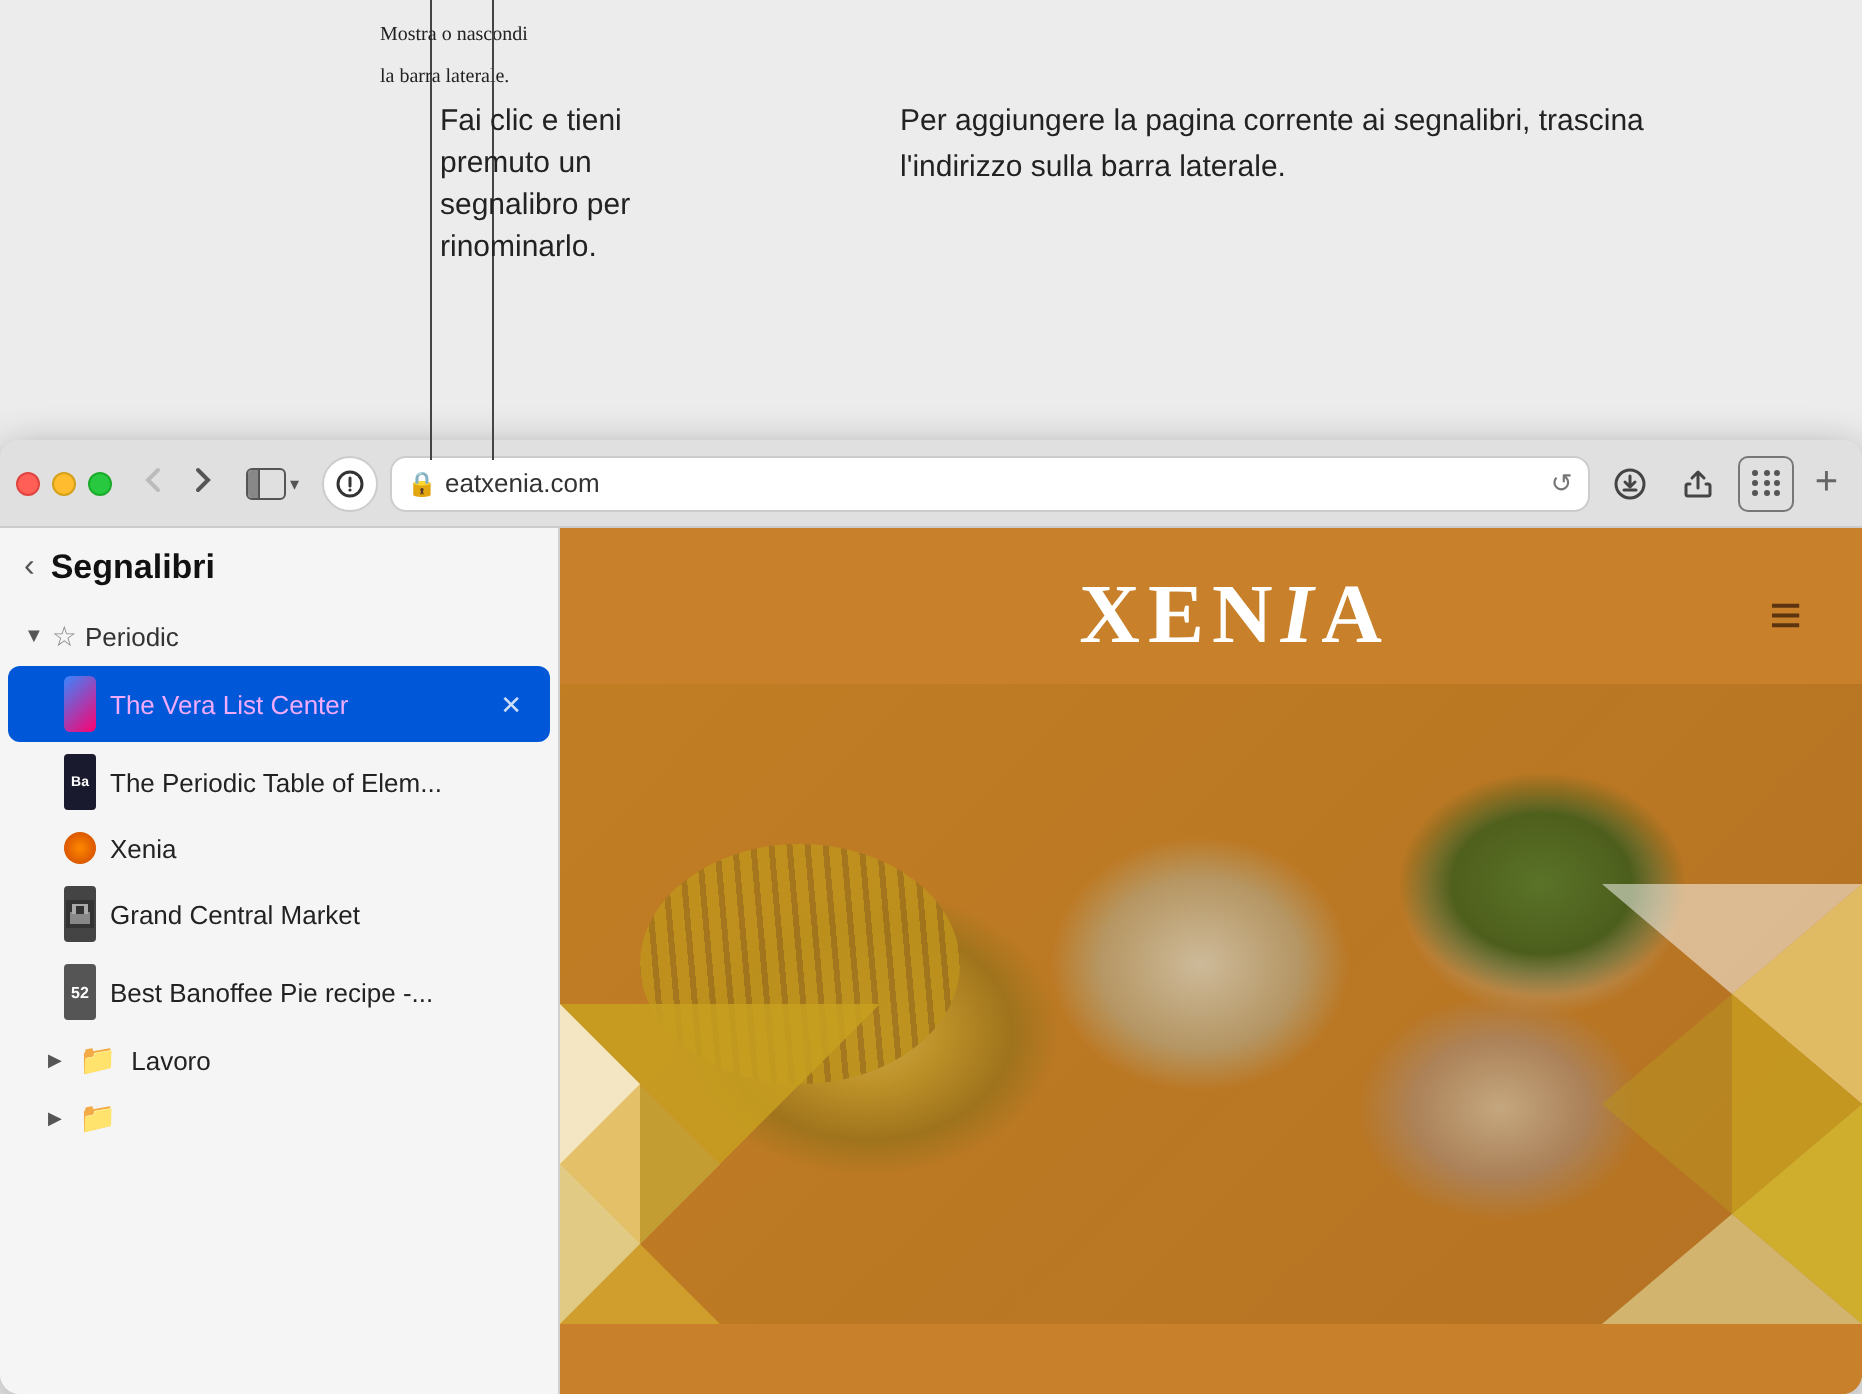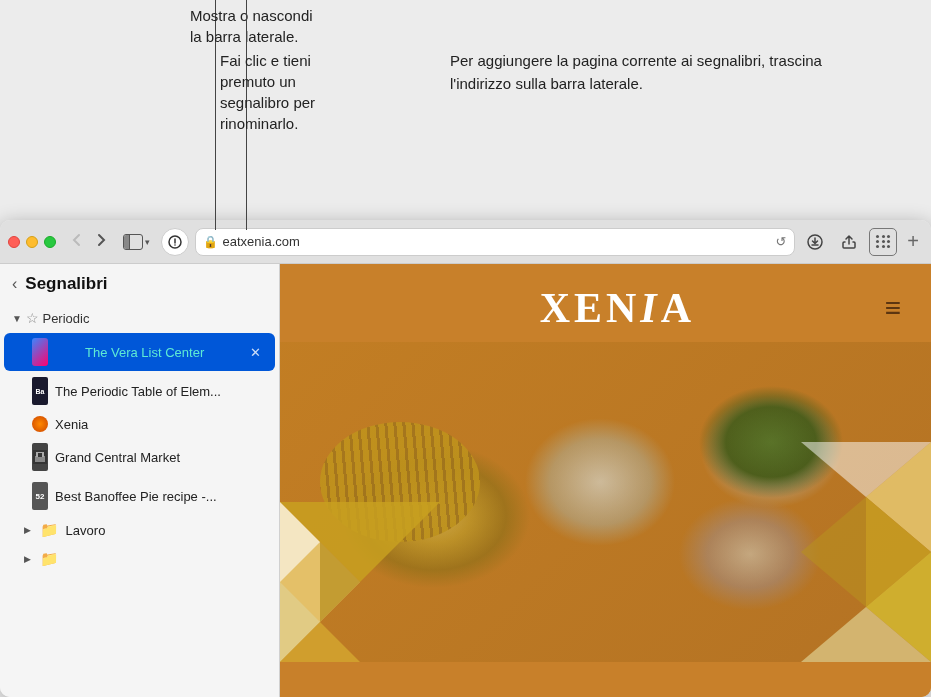--- a/index.html
+++ b/index.html
@@ -270,21 +270,21 @@
       cursor: pointer;
       border-radius: 6px;
       margin: 1px 4px;
       font-size: 13px;
       color: #222;
     }
     .bookmark-item.selected {
       background: #0057d8;
       color: white;
     }
-    .bookmark-item.selected .bookmark-label { color: #5eead4; margin-left: 30px; }
+    .bookmark-item.selected .bookmark-label { color: #f0abfc; }
 
     .bookmark-favicon {
       width: 16px;
       height: 28px;
       flex-shrink: 0;
       border-radius: 2px;
       display: flex;
       align-items: center;
       justify-content: center;
       font-size: 11px;
@@ -409,21 +409,21 @@
     }
   </style>
 </head>
 <body>
 
 <div class="annotations">
 
   <div style="position:absolute; left:215px; top:0; width:1px; height:230px; border-left:1px solid #444;"></div>
 
   <div class="annotation" style="top:5px; left:190px;">
-    <span style="white-space:pre-line; font-size:15px; color:#222;">Mostra o nascondi
+    <span style="white-space:pre-line; font-size:10px; color:#222;font-family:Liberation Serif, serif;">Mostra o nascondi
 la barra laterale.</span>
   </div>
 
   <div style="position:absolute; left:246px; top:0; width:1px; height:230px; border-left:1px solid #444;"></div>
 
   <div class="annotation" style="top:50px; left:220px;">
     <span style="white-space:pre-line; font-size:15px; color:#222;margin-top:40px;">Fai clic e tieni
 premuto un
 segnalibro per
 rinominarlo.</span>

